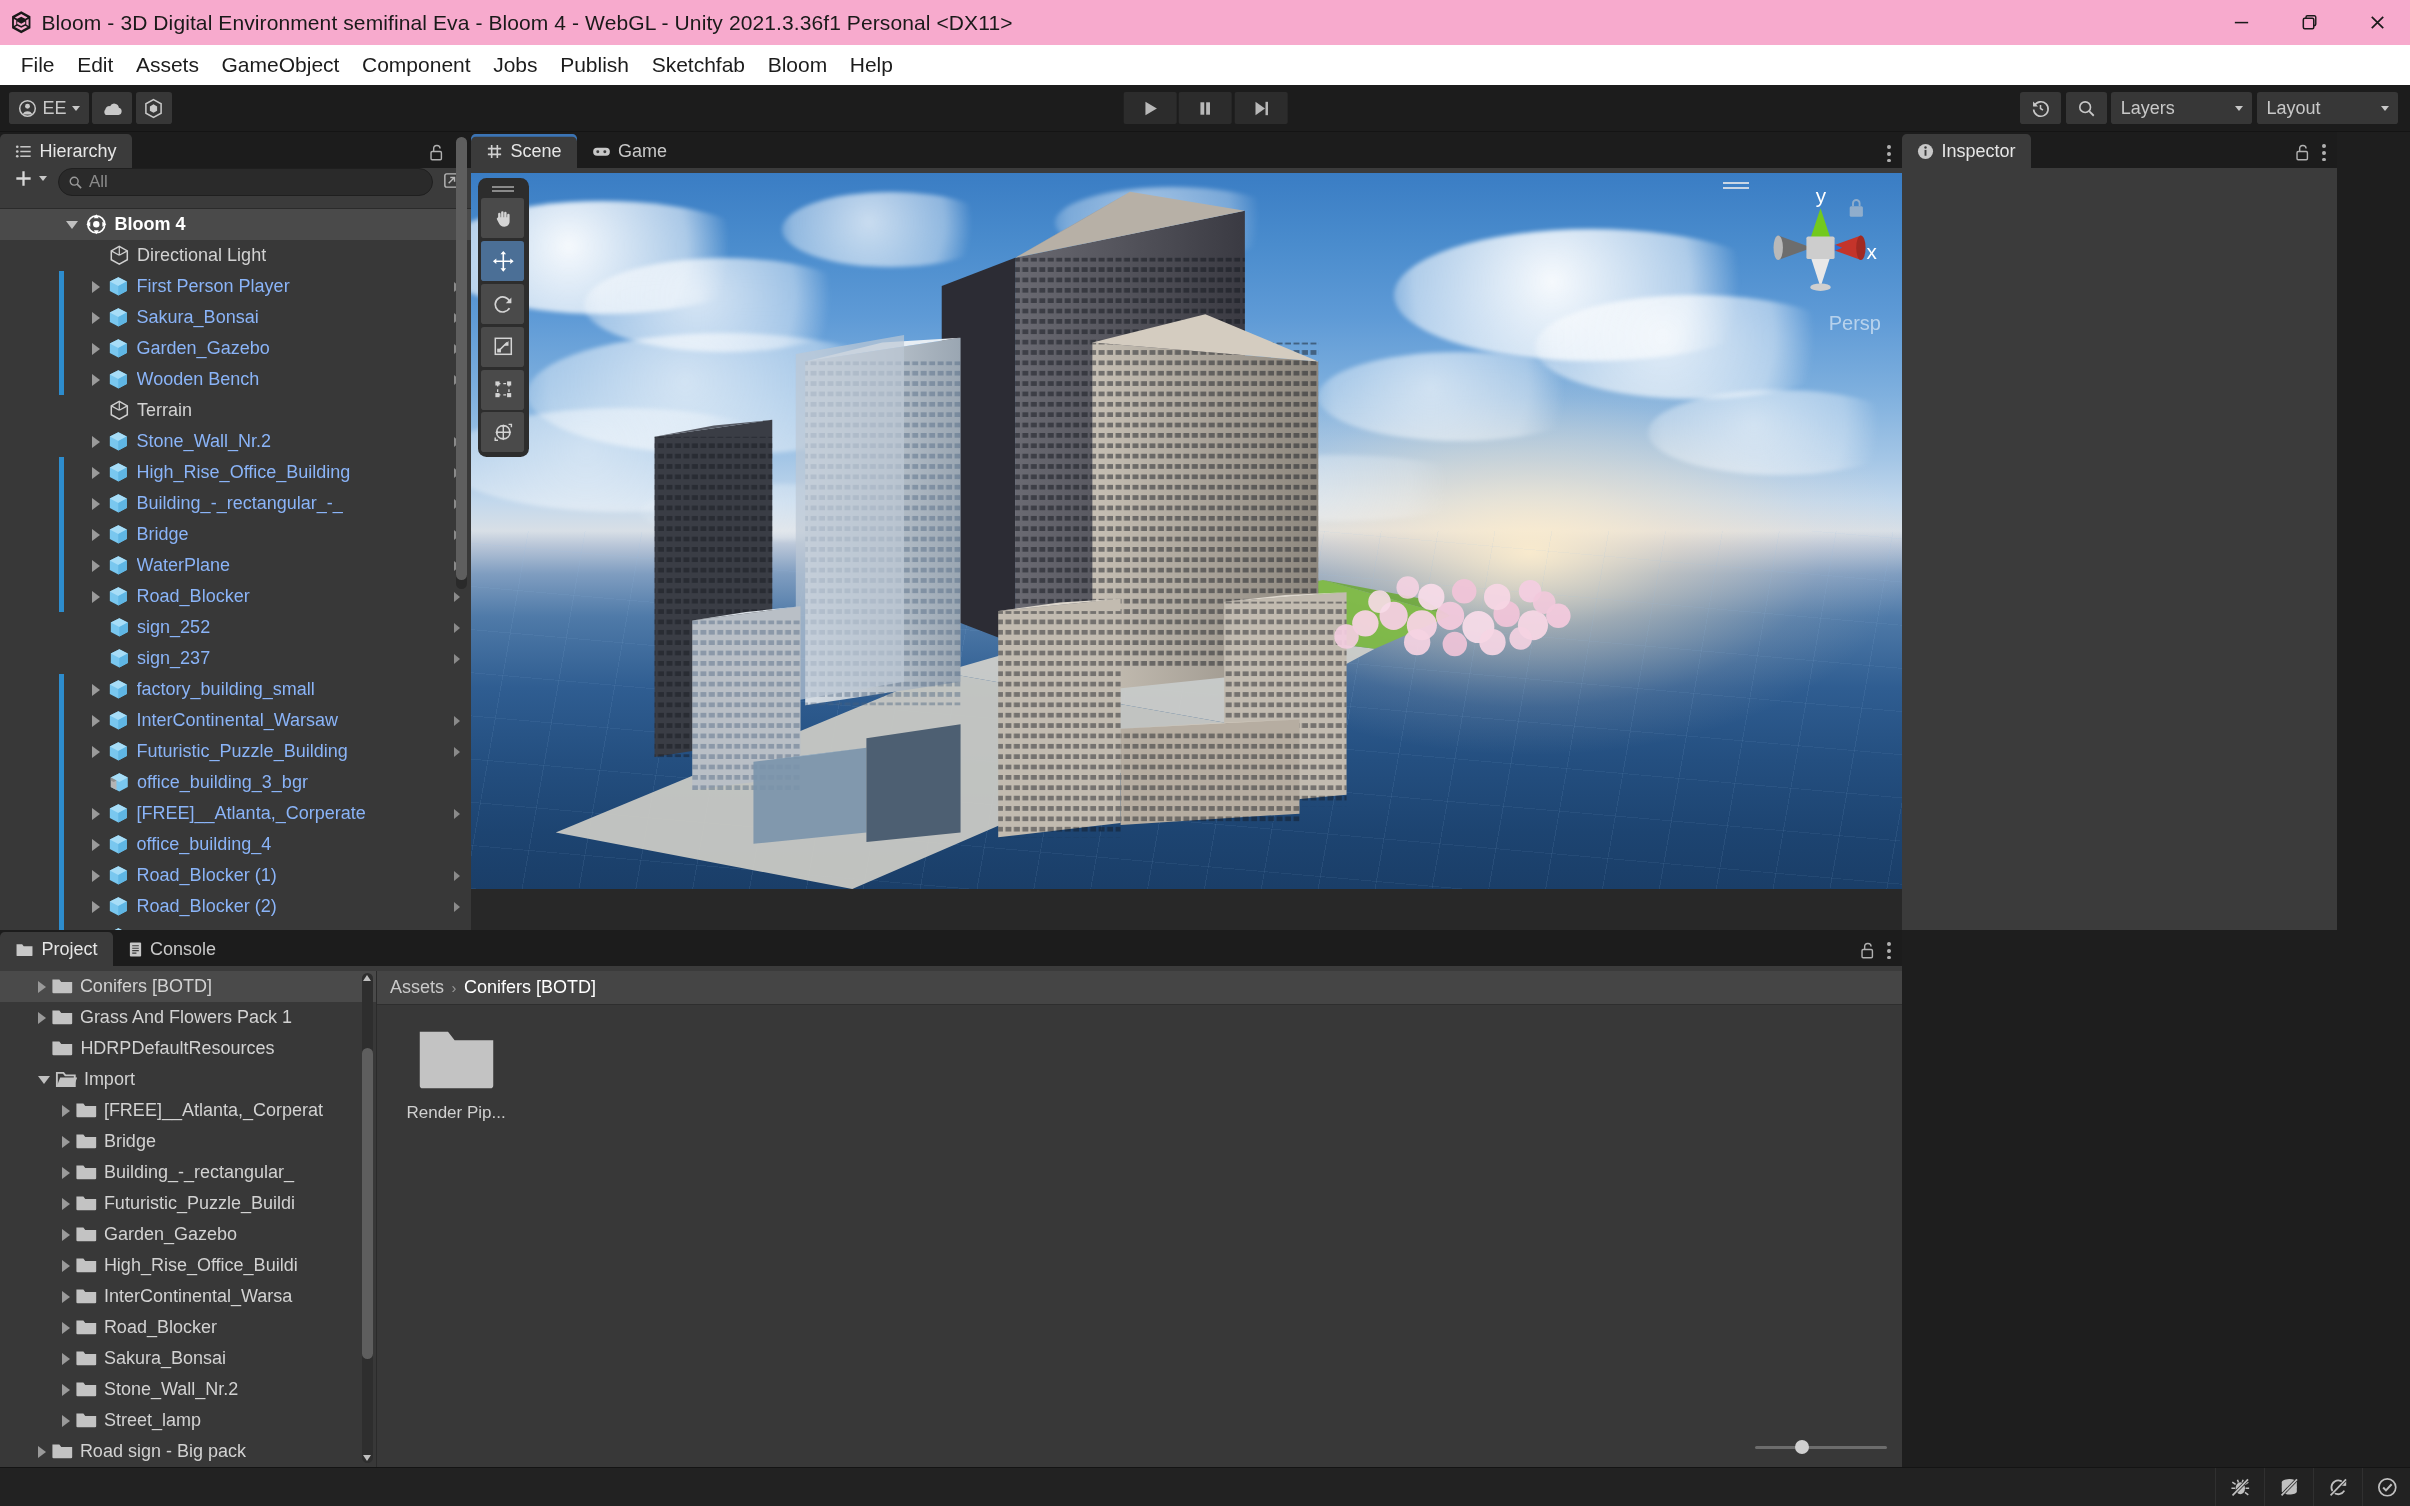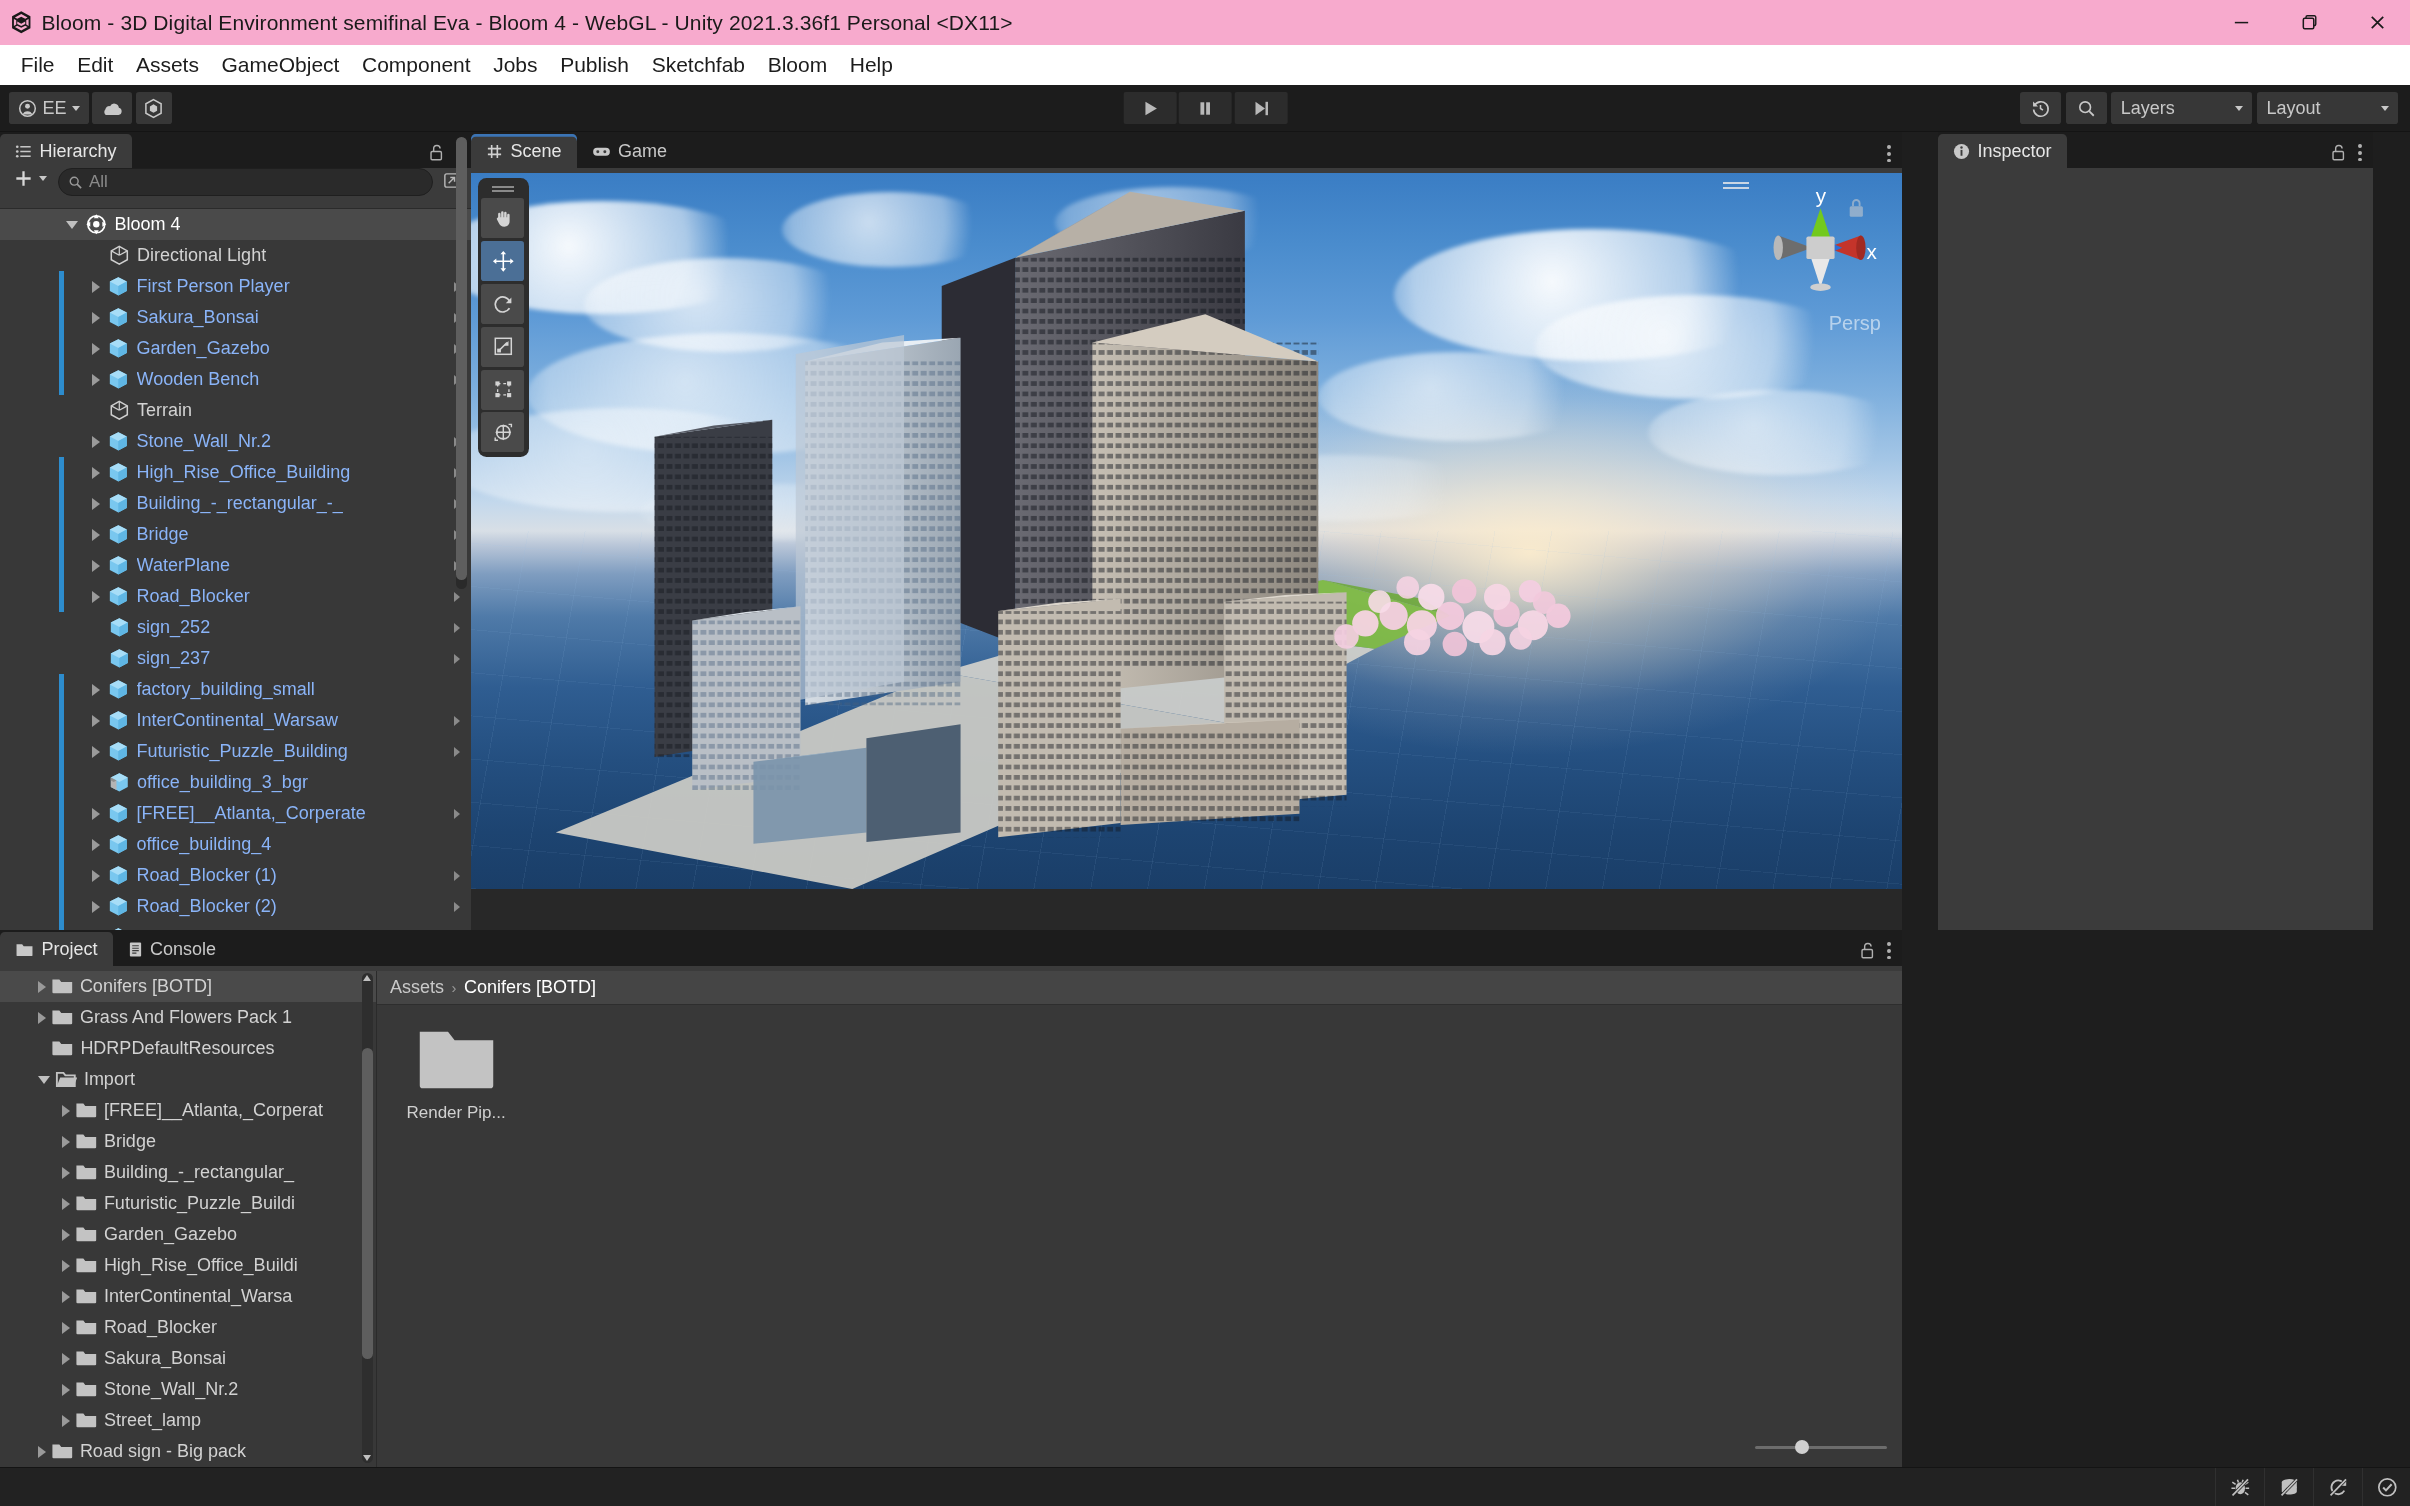--- a/index.html
+++ b/index.html
@@ -151,21 +151,21 @@
     border-left: 8.5px solid #9a9a9a;
   }
   .hrow .twisty.open {
     border-left: 6.6px solid transparent; border-right: 6.6px solid transparent;
     border-top: 8.5px solid #c0c0c0; border-bottom: none;
   }
   .hrow .twisty.none { border: none; width: 8.5px; height: 0.9px; }
   .hname { margin-left: 6.6px; overflow: hidden; text-overflow: clip; }
   .hname.prefab { color: #8ab4f8; }
   .hname.plain { color: #d2d2d2; }
-  .hname.root { color: #ffffff; font-weight: normal; }
+  .hname.root { color: #ffffff; font-weight: bold; }
   .hchev {
     position: absolute; right: 11.3px;
     width: 0; height: 0;
     border-top: 5.6px solid transparent; border-bottom: 5.6px solid transparent;
     border-left: 6.6px solid #8a8a8a;
   }
   .cube-ico { width: 22.6px; height: 22.6px; flex: none; }
   #hier-scrollbar {
     position: absolute; right: 3.8px; top: 4.7px; width: 11.3px; height: 452px;
     background: #2a2a2a; border-radius: 5.6px;
@@ -247,21 +247,21 @@
   }
   #gizmo-grip i { width: 26px; height: 1.9px; background: #c9d6e4; display: block; }
   #gizmo { position: absolute; right: 11.3px; top: 9.4px; width: 141px; height: 155px; }
   #persp-label {
     position: absolute; right: 21px; top: 139px;
     font-size: 20px; color: rgba(255,255,255,0.55);
   }
   #lock-ico { position: absolute; right: 34px; top: 22.6px; opacity: 0.55; }
 
   
-  #inspector { top: 0; left: 1902px; width: 435px; height: 798px; background: #383838; margin-left: 36px; }
+  #inspector { top: 0; left: 1902px; width: 435px; height: 798px; background: #383838; }
   #inspector-body { position: absolute; top: 36px; left: 0; right: 0; bottom: 0; background: #3b3b3b; }
 
   
   #projectpanel { top: 798px; left: 0; width: 1902px; height: 537px; background: #383838; }
   #proj-toolbar {
     height: 41px; background: #3b3b3b; display: flex; align-items: center;
     padding: 0 7.5px; gap: 7.5px; border-bottom: 0.9px solid #2b2b2b;
   }
   #proj-search {
     width: 574px; height: 28px; background: #2a2a2a; border: 0.9px solid #1f1f1f;

